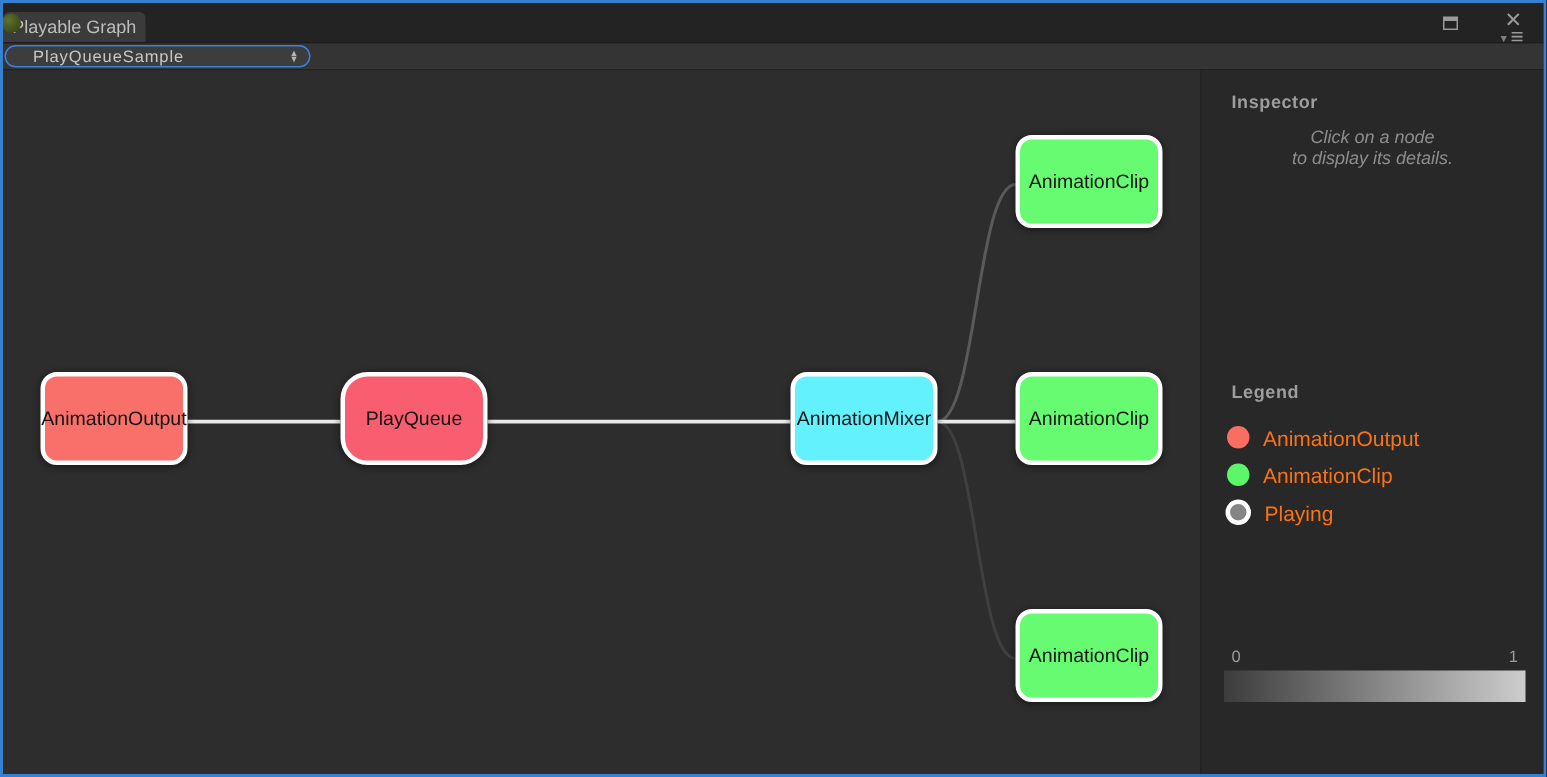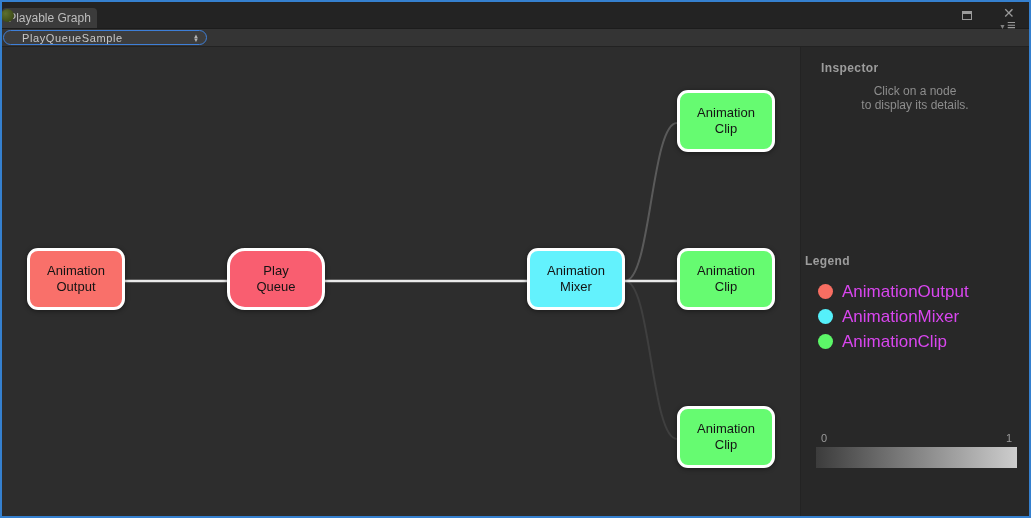--- a/index.html
+++ b/index.html
@@ -62,48 +62,48 @@
   
   .graph-area{
     position:absolute; left:0; top:45px; width:798px; height:471px;
     background:#2d2d2d;
   }
   .edges{ position:absolute; left:0; top:0; width:798px; height:471px; }
 
   .gnode{
     position:absolute; width:98px; height:62px;
     border:3px solid #fff; border-radius:11px;
-    display:flex; flex-direction:column; align-items:center; justify-content:center;
+    display:flex; flex-direction:row; align-items:center; justify-content:center;
     color:#141414; font-size:13px; line-height:16px; text-align:center;
     box-shadow:0 1px 5px rgba(0,0,0,.45); cursor:pointer;
   }
   .n-output{ left:25px;  top:201px; }
   .n-queue { left:225px; top:201px;border-radius:18px; }
   .n-mixer { left:525px; top:201px; }
   .n-clip1 { left:675px; top:43px;  }
   .n-clip2 { left:675px; top:201px; }
   .n-clip3 { left:675px; top:359px; }
 
   
   .sidebar{
     position:absolute; left:798px; top:45px; width:229px; height:471px;
     background:#282828; border-left:1px solid #232323;
   }
   .section-title{ font-weight:bold; font-size:12px; color:#9d9d9d; letter-spacing:.4px; }
 
   .inspector{ position:absolute; top:14px; left:0; right:0; }
   .inspector .section-title{ margin-left:20px; }
-  .hint{ margin-top:9px; text-align:center; font-size:12px; color:#8d8d8d; line-height:14px; }
+  .hint{ margin-top:9px; text-align:center; font-size:12px; color:#8d8d8d; line-height:14px;font-style:italic; }
 
   .legend{ position:absolute; top:207px; left:0; right:0; }
-  .legend .section-title{ margin-left:4px; margin-bottom:11px; }
+  .legend .section-title{ margin-left:20px; margin-bottom:11px; }
   .legend-row{ display:flex; align-items:center; height:25px; padding-left:17px; }
   .dot{ width:15px; height:15px; border-radius:50%; flex:0 0 auto; }
   .dot.ringed{ width:17px; height:17px; border:3px solid #fff; margin-left:-1px; }
-  .legend-row .lbl{ margin-left:9px; font-size:17px; color:#d946ef; }
+  .legend-row .lbl{ margin-left:9px; font-size:14px; color:#f97316; }
 
   .edgeweight{ position:absolute; top:376px; left:15px; width:201px; }
   .edgeweight .section-title{ margin-left:5px; }
   .ew-labels{ display:flex; justify-content:space-between; margin-top:9px;
               font-size:11px; color:#9a9a9a; padding:0 5px 0 5px; }
   .ew-bar{ margin-top:3px; height:21px; }
 </style>
 </head>
 <body>
 
@@ -175,26 +175,26 @@
       </div>
     </div>
 
     <div class="legend">
       <div class="section-title">Legend</div>
       <div class="legend-row">
         <span class="dot" style="background: rgb(248, 110, 98);"></span>
         <span class="lbl">AnimationOutput</span>
       </div>
       <div class="legend-row">
-        <span class="dot" style="background: rgb(85, 240, 250);"></span>
-        <span class="lbl">AnimationMixer</span>
-      </div>
-      <div class="legend-row">
         <span class="dot" style="background: rgb(92, 247, 104);"></span>
         <span class="lbl">AnimationClip</span>
+      </div>
+      <div class="legend-row">
+        <span class="dot ringed" style="background: rgb(133, 133, 133); border-color: rgb(255, 255, 255);"></span>
+        <span class="lbl">Playing</span>
       </div>
     </div>
 
     <div class="edgeweight">
       <div class="ew-labels">
         <span>0</span>
         <span>1</span>
       </div>
       <div class="ew-bar" style="background: linear-gradient(90deg, rgb(60, 60, 60), rgb(205, 205, 205));"></div>
     </div>

